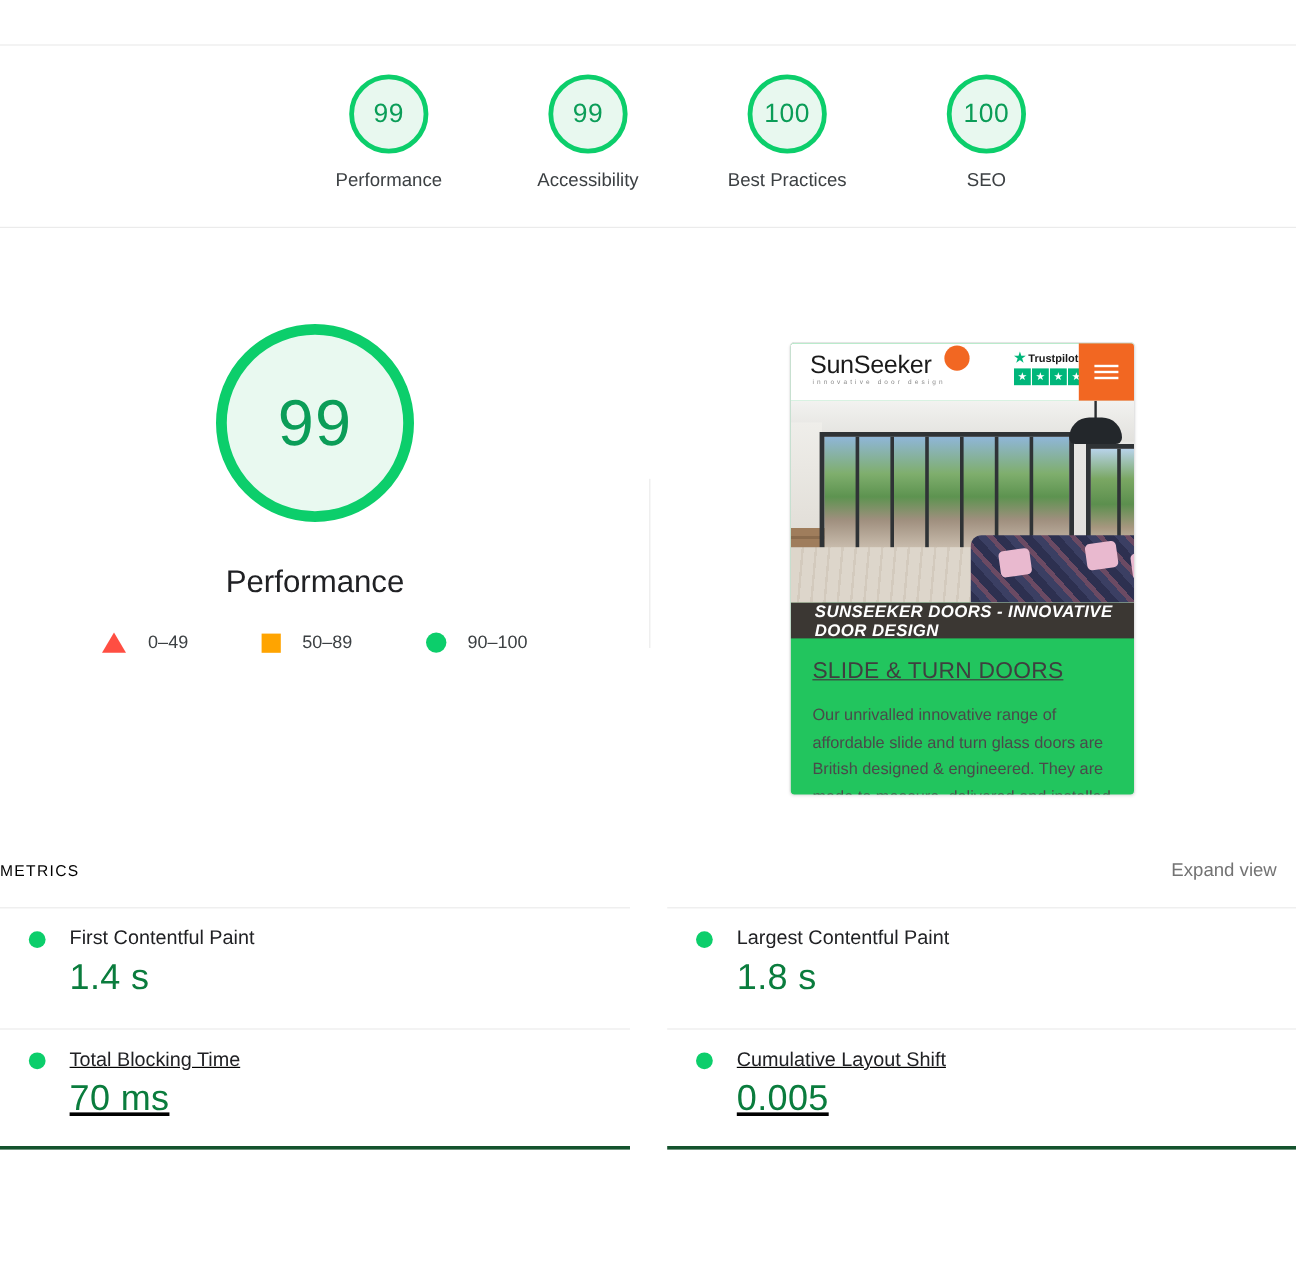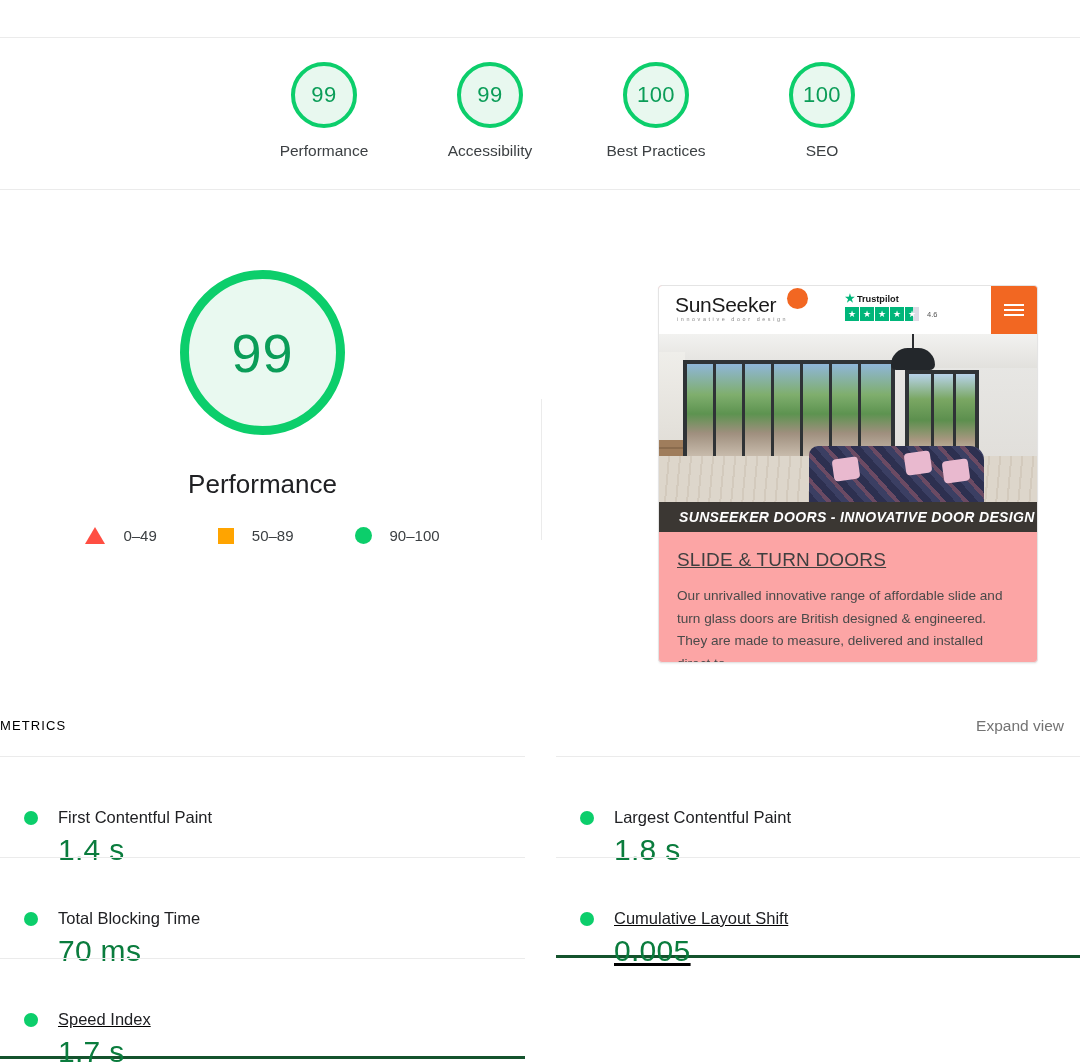--- a/index.html
+++ b/index.html
@@ -126,22 +126,22 @@
     position: absolute;
     left: 541px; top: 399px;
     width: 1px; height: 141px;
     background: #ebebeb;
   }
 
   
   .thumb-card {
     position: absolute;
     left: 658px; top: 285px;
-    width: 380px; height: 378px;
-    background: #fca5a5;
+    width: 288px; height: 378px;
+    background: #22c55e;
     border: 1px solid #e4e4e4;
     border-radius: 4px;
     overflow: hidden;
     box-shadow: 0 1px 2px rgba(0,0,0,.06);
   }
   .tc-header {
     position: relative;
     height: 48px;
     background: #fff;
     display: flex;
@@ -336,21 +336,21 @@
   }
   .m-col-left { left: 0; }
   .m-col-right { left: 556px; }
   .m-row {
     height: 101px;
     border-top: 1px solid #ebebeb;
     padding-top: 16px;
     position: relative;
   }
   .m-row:last-child { border-bottom: 3px solid #14532d; text-decoration: underline; }
-  .m-top { display: flex; align-items: center; margin-top: 35px; }
+  .m-top { display: flex; align-items: center; }
   .m-dot {
     width: 14px; height: 14px;
     border-radius: 50%;
     background: #0cce6b;
     margin-left: 24px;
   }
   .m-name {
     margin-left: 20px;
     font-size: 16.5px;
     color: #202124;
@@ -493,27 +493,20 @@
       </div>
       <div class="m-value">1.4 s</div>
     </div>
     <div class="m-row">
       <div class="m-top">
         <span class="m-dot"></span>
         <span class="m-name">Total Blocking Time</span>
       </div>
       <div class="m-value">70 ms</div>
     </div>
-    <div class="m-row">
-      <div class="m-top">
-        <span class="m-dot"></span>
-        <span class="m-name">Speed Index</span>
-      </div>
-      <div class="m-value">1.7 s</div>
-    </div>
   </div>
 
   <div class="m-col-right">
     <div class="m-row">
       <div class="m-top">
         <span class="m-dot"></span>
         <span class="m-name">Largest Contentful Paint</span>
       </div>
       <div class="m-value">1.8 s</div>
     </div>

